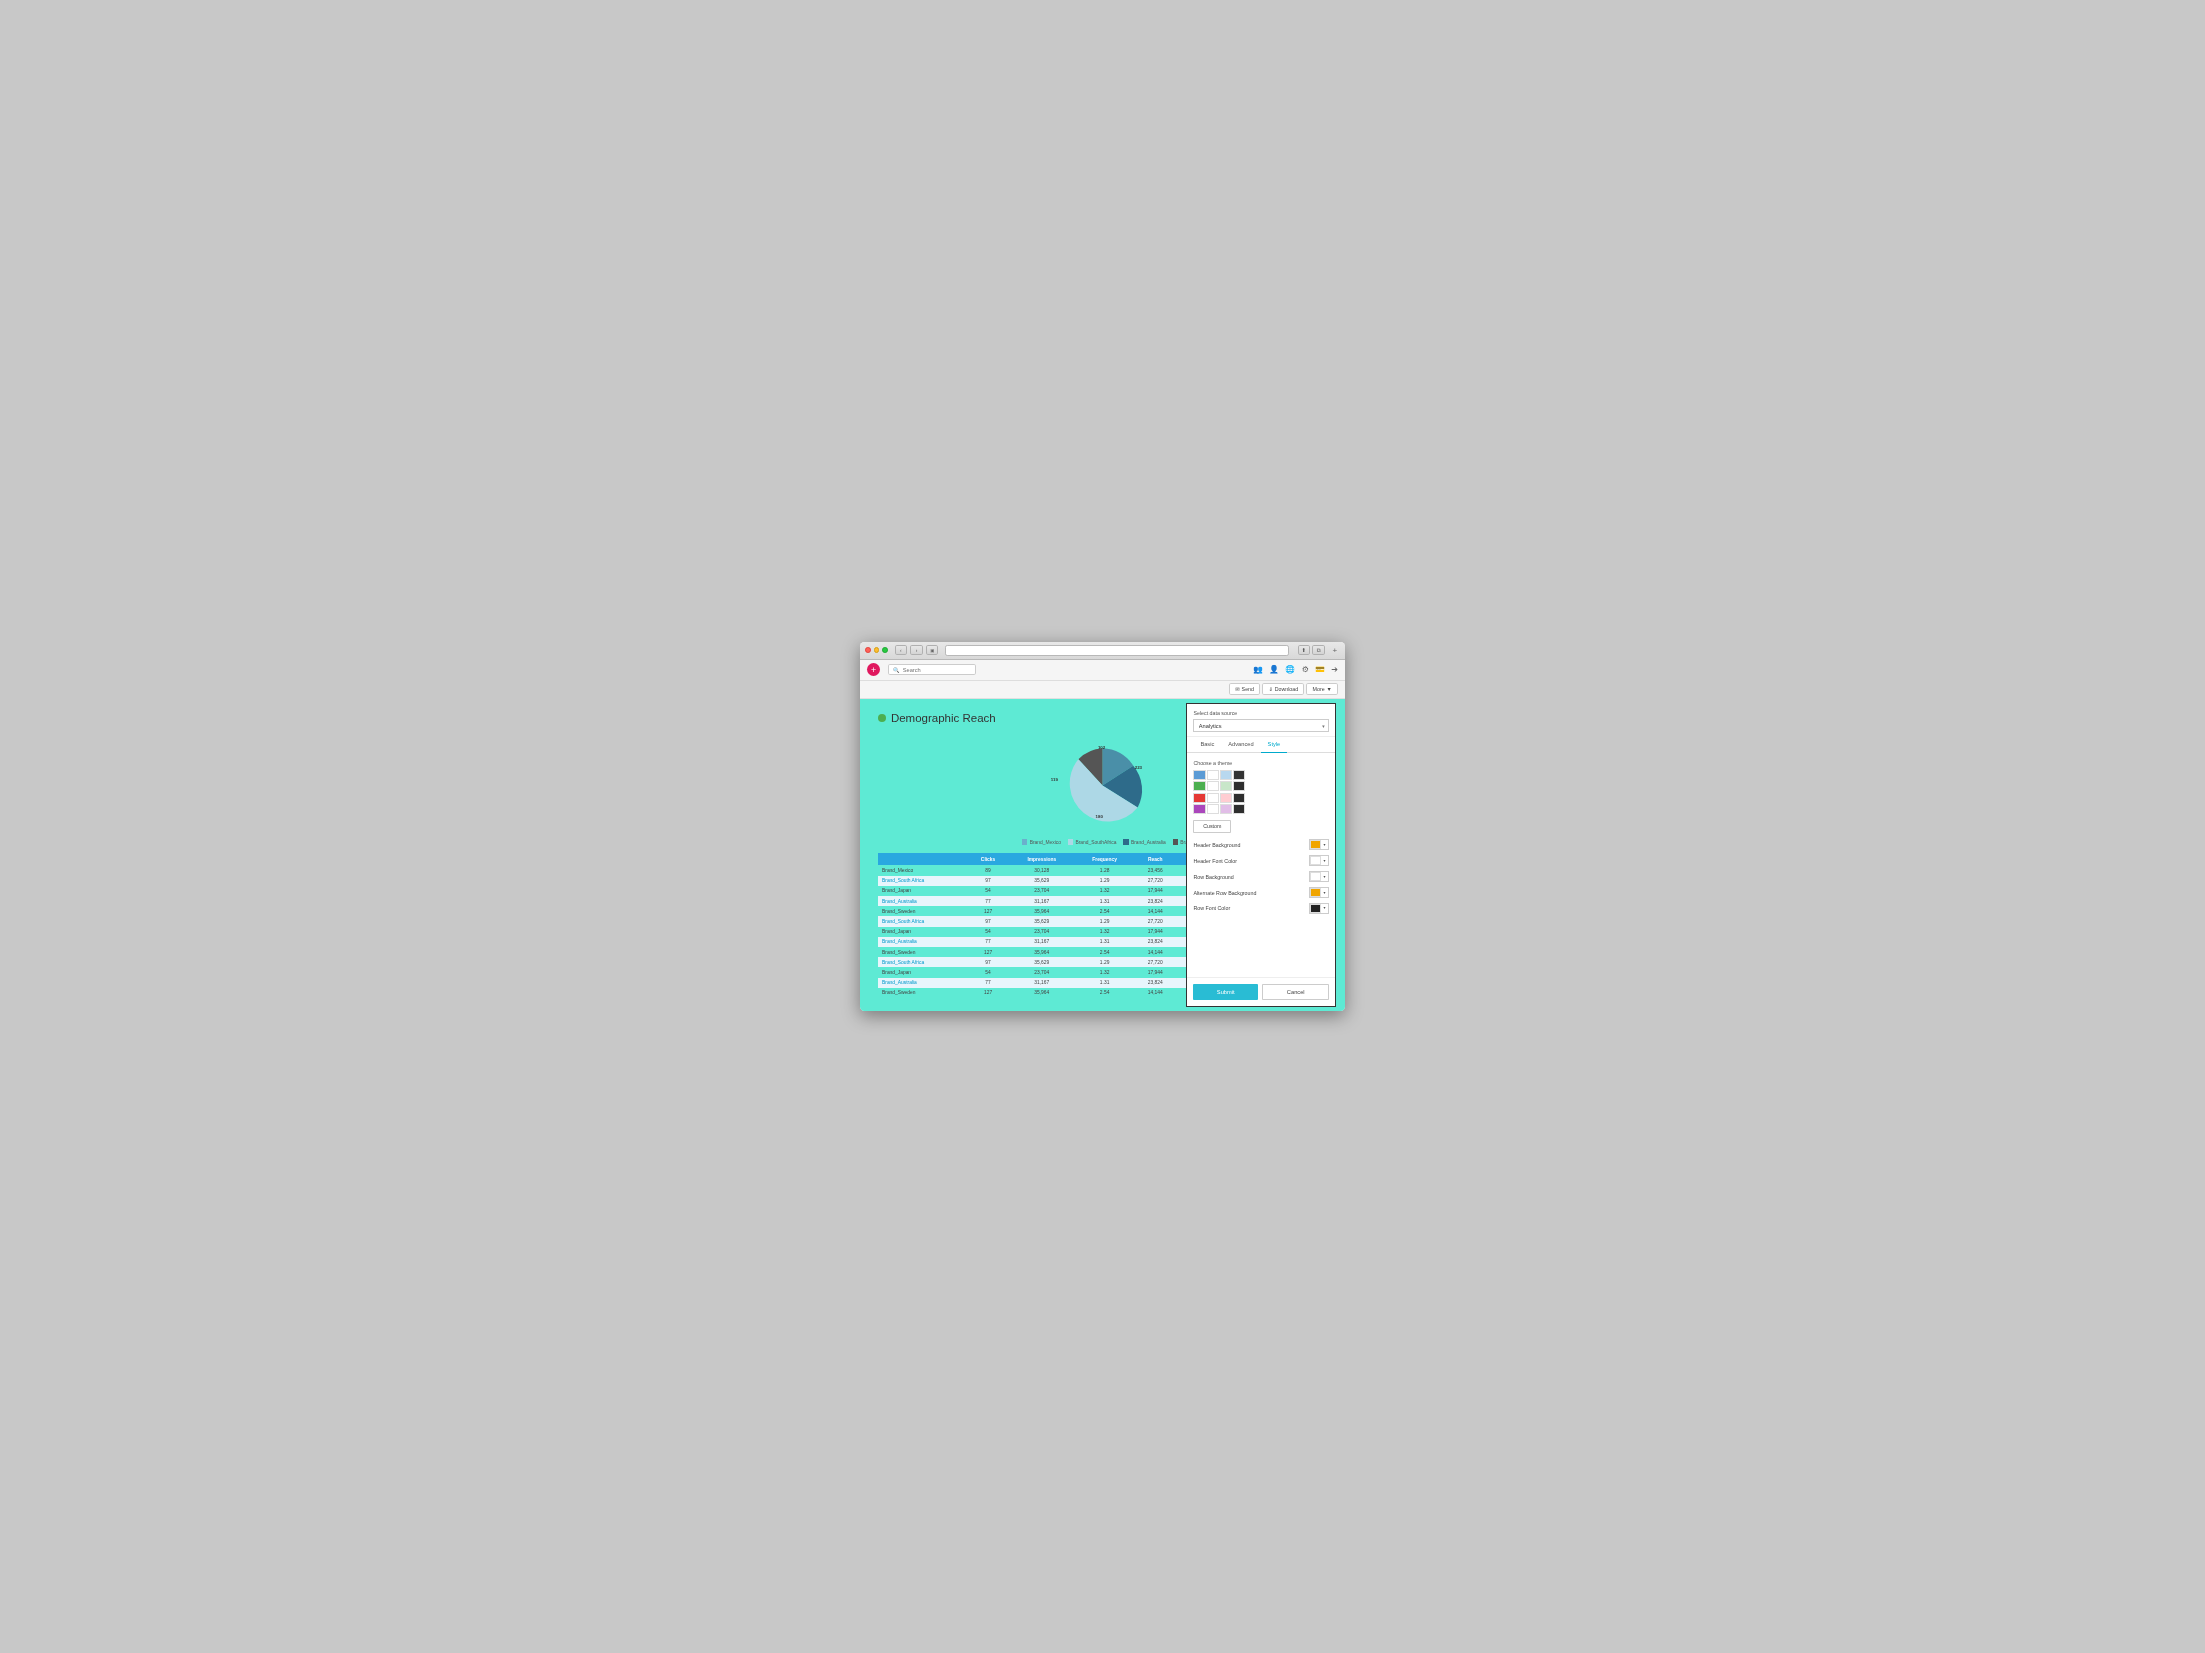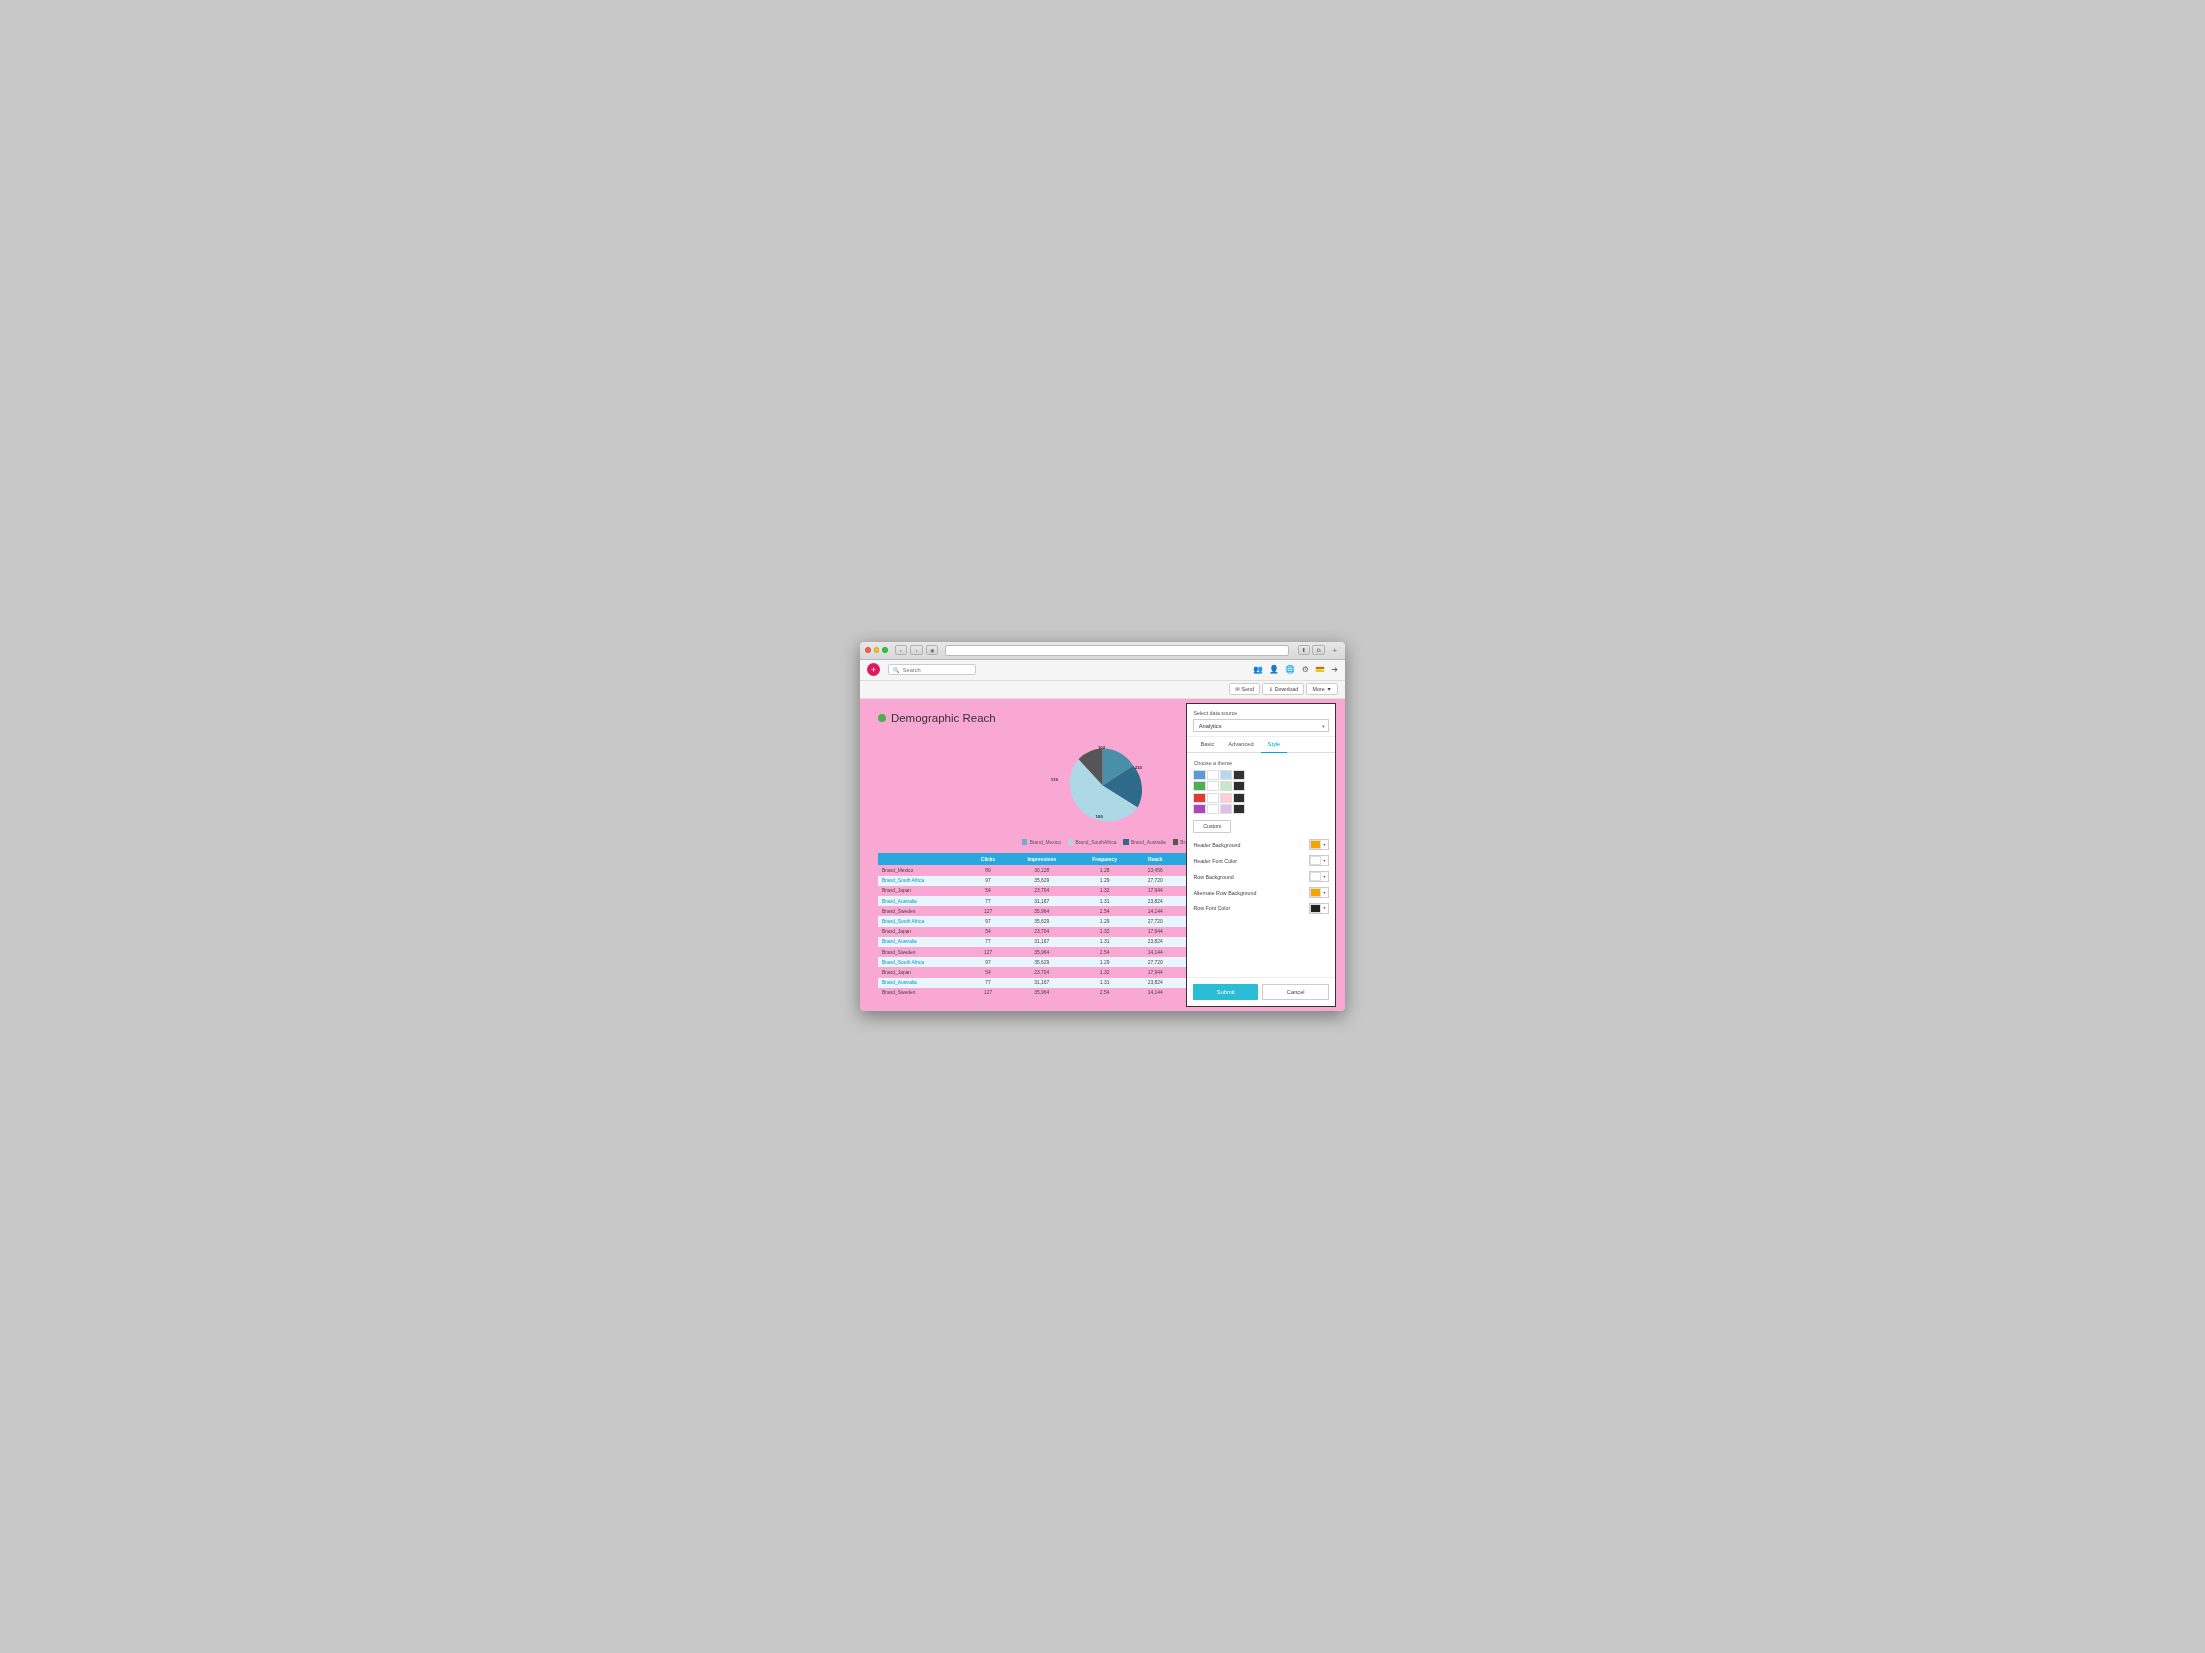--- a/index.html
+++ b/index.html
@@ -199,21 +199,21 @@
       border: 0.4px solid #ccc;
       border-radius: 1.8px;
       background: white;
       font-size: 5.3px;
       color: #444;
       cursor: pointer;
     }
 
     
     .main-content {
-      background: #f9a8d4;
+      background: #5eead4;
       display: flex;
       min-height: 265px;
       position: relative;
     }
 
     .report-area {
       flex: 1;
       padding: 13.2px 17.6px;
     }
 

